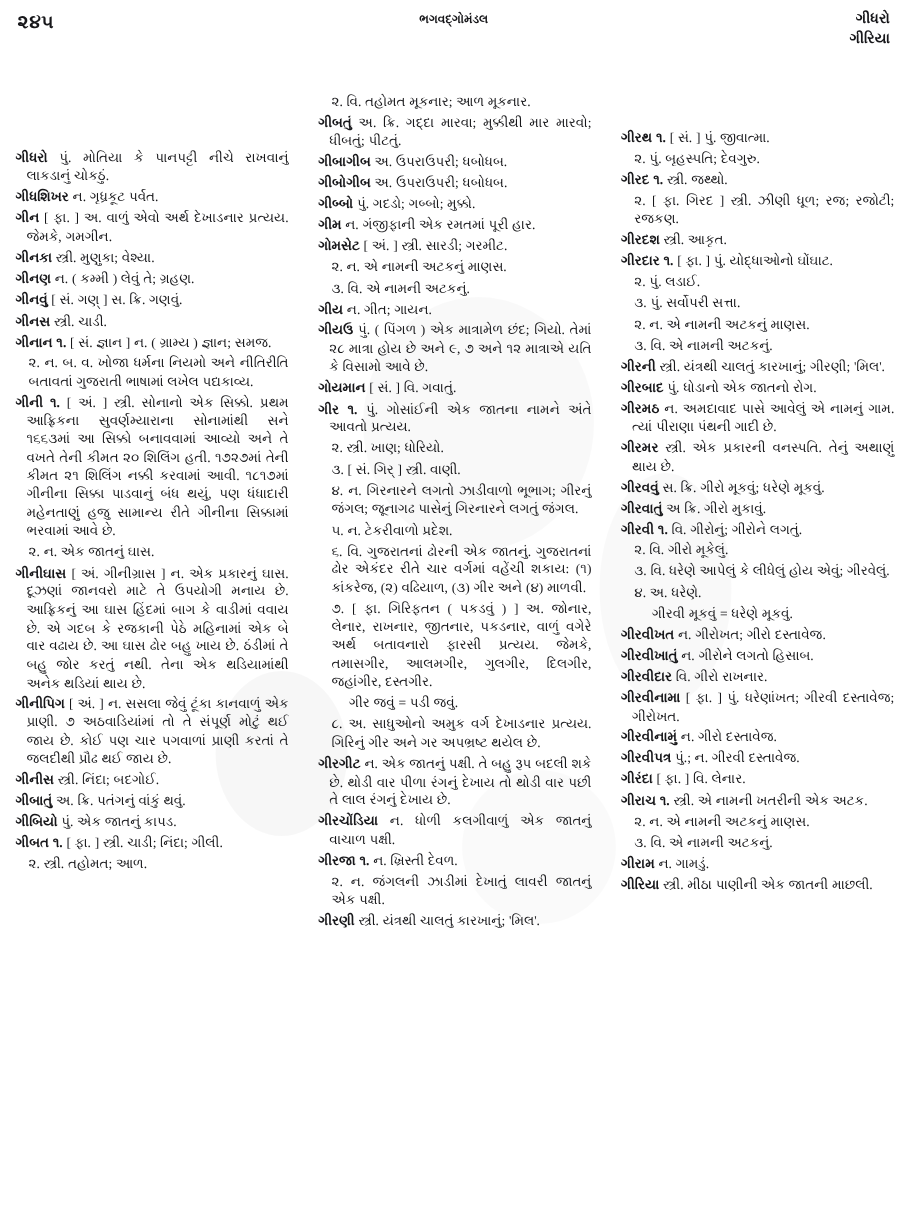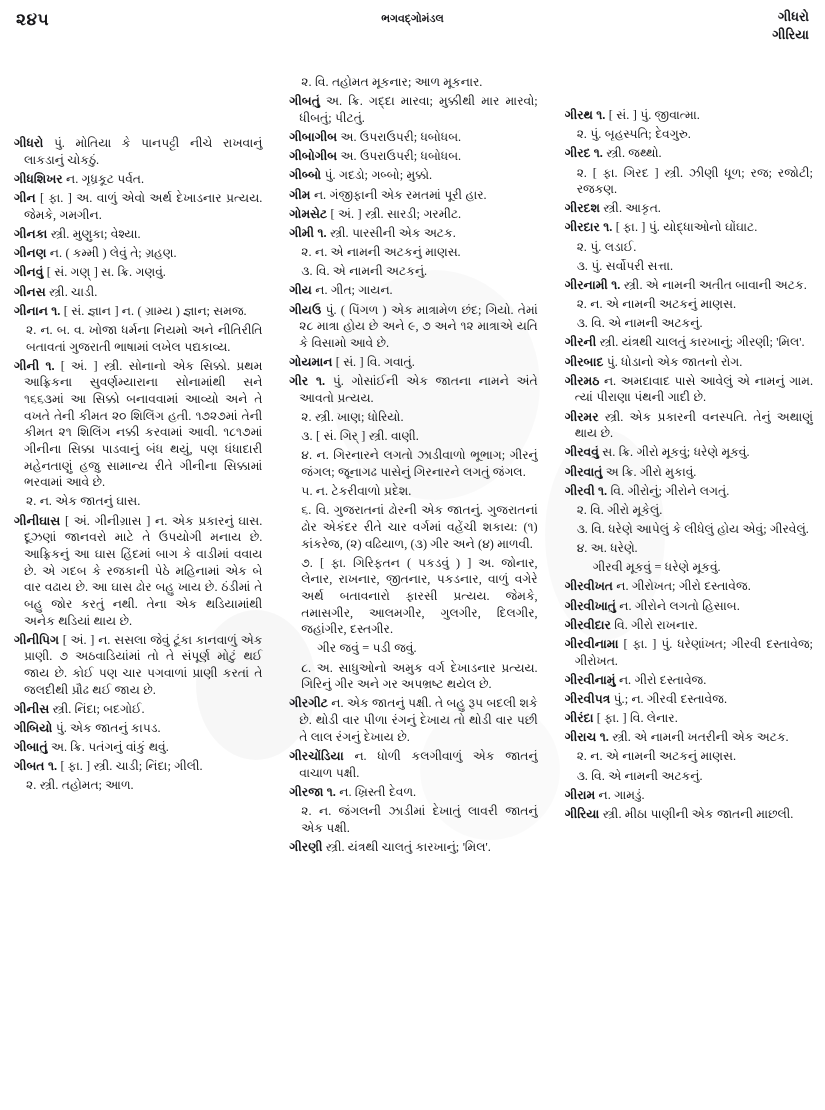--- a/index.html
+++ b/index.html
@@ -152,35 +152,34 @@
         <p class="entry"><span class="hw">ગીનણ</span> <span>ન. ( કમ્મી ) લેવું તે; ગ્રહણ.</span></p>
         <p class="entry"><span class="hw">ગીનવું</span> <span>[ સં. ગણ્ ] સ. ક્રિ. ગણવું.</span></p>
         <p class="entry"><span class="hw">ગીનસ</span> <span>સ્ત્રી. ચાડી.</span></p>
         <p class="entry"><span class="hw">ગીનાન</span> <span class="num">૧.</span> <span>[ સં. જ્ઞાન ] ન. ( ગ્રામ્ય ) જ્ઞાન; સમજ.</span></p>
         <p class="entry sense"><span class="num">૨.</span> <span>ન. બ. વ. ખોજા ધર્મના નિયમો અને નીતિરીતિ બતાવતાં ગુજરાતી ભાષામાં લખેલ પદ્યકાવ્ય.</span></p>
         <p class="entry"><span class="hw">ગીની</span> <span class="num">૧.</span> <span>[ અં. ] સ્ત્રી. સોનાનો એક સિક્કો. પ્રથમ આફ્રિકના સુવર્ણમ્યારાના સોનામાંથી સને ૧૬૬૩માં આ સિક્કો બનાવવામાં આવ્યો અને તે વખતે તેની કીમત ૨૦ શિલિંગ હતી. ૧૭૨૭માં તેની કીમત ૨૧ શિલિંગ નક્કી કરવામાં આવી. ૧૮૧૭માં ગીનીના સિક્કા પાડવાનું બંધ થયું, પણ ધંધાદારી મહેનતાણું હજુ સામાન્ય રીતે ગીનીના સિક્કામાં ભરવામાં આવે છે.</span></p>
         <p class="entry sense"><span class="num">૨.</span> <span>ન. એક જાતનું ઘાસ.</span></p>
         <p class="entry"><span class="hw">ગીનીઘાસ</span> <span>[ અં. ગીનીગ્રાસ ] ન. એક પ્રકારનું ઘાસ. દૂઝણાં જાનવરો માટે તે ઉપયોગી મનાય છે. આફ્રિકનું આ ઘાસ હિંદમાં બાગ કે વાડીમાં વવાય છે. એ ગદબ કે રજકાની પેઠે મહિનામાં એક બે વાર વઢાય છે. આ ઘાસ ઢોર બહુ ખાય છે. ઠંડીમાં તે બહુ જોર કરતું નથી. તેના એક થડિયામાંથી અનેક થડિયાં થાય છે.</span></p>
         <p class="entry"><span class="hw">ગીનીપિગ</span> <span>[ અં. ] ન. સસલા જેવું ટૂંકા કાનવાળું એક પ્રાણી. ૭ અઠવાડિયાંમાં તો તે સંપૂર્ણ મોટું થઈ જાય છે. કોઈ પણ ચાર પગવાળાં પ્રાણી કરતાં તે જલદીથી પ્રૌઢ થઈ જાય છે.</span></p>
         <p class="entry"><span class="hw">ગીનીસ</span> <span>સ્ત્રી. નિંદા; બદગોઈ.</span></p>
+        <p class="entry"><span class="hw">ગીબાતું</span> <span>અ. ક્રિ. પતંગનું વાંકું થવું.</span></p>
         <p class="entry"><span class="hw">ગીબિયો</span> <span>પું. એક જાતનું કાપડ.</span></p>
-        <p class="entry"><span class="hw">ગીબાતું</span> <span>અ. ક્રિ. પતંગનું વાંકું થવું.</span></p>
         <p class="entry"><span class="hw">ગીબત</span> <span class="num">૧.</span> <span>[ ફા. ] સ્ત્રી. ચાડી; નિંદા; ગીલી.</span></p>
         <p class="entry sense"><span class="num">૨.</span> <span>સ્ત્રી. તહોમત; આળ.</span></p>
       </div>
     <div class="col-rule"></div>
     <div class="col" id="col-1">
         <p class="entry sense"><span class="num">૨.</span> <span>વિ. તહોમત મૂકનાર; આળ મૂકનાર.</span></p>
         <p class="entry"><span class="hw">ગીબતું</span> <span>અ. ક્રિ. ગદ્દા મારવા; મુક્કીથી માર મારવો; ધીબતું; પીટતું.</span></p>
         <p class="entry"><span class="hw">ગીબાગીબ</span> <span>અ. ઉપરાઉપરી; ધબોધબ.</span></p>
         <p class="entry"><span class="hw">ગીબોગીબ</span> <span>અ. ઉપરાઉપરી; ધબોધબ.</span></p>
         <p class="entry"><span class="hw">ગીબ્બો</span> <span>પું. ગદડો; ગબ્બો; મુક્કો.</span></p>
         <p class="entry"><span class="hw">ગીમ</span> <span>ન. ગંજીફાની એક રમતમાં પૂરી હાર.</span></p>
         <p class="entry"><span class="hw">ગોમસેટ</span> <span>[ અં. ] સ્ત્રી. સારડી; ગરમીટ.</span></p>
-        <p class="entry"><span class="hw">ગીમી</span> <span class="num">૧.</span> <span>સ્ત્રી. પારસીની એક અટક.</span></p>
         <p class="entry sense"><span class="num">૨.</span> <span>ન. એ નામની અટકનું માણસ.</span></p>
         <p class="entry sense"><span class="num">૩.</span> <span>વિ. એ નામની અટકનું.</span></p>
         <p class="entry"><span class="hw">ગીય</span> <span>ન. ગીત; ગાયન.</span></p>
         <p class="entry"><span class="hw">ગીયઉ</span> <span>પું. ( પિંગળ ) એક માત્રામેળ છંદ; ગિયો. તેમાં ૨૮ માત્રા હોય છે અને ૯, ૭ અને ૧૨ માત્રાએ યતિ કે વિસામો આવે છે.</span></p>
         <p class="entry"><span class="hw">ગોયમાન</span> <span>[ સં. ] વિ. ગવાતું.</span></p>
         <p class="entry"><span class="hw">ગીર</span> <span class="num">૧.</span> <span>પું. ગોસાંઈની એક જાતના નામને અંતે આવતો પ્રત્યય.</span></p>
         <p class="entry sense"><span class="num">૨.</span> <span>સ્ત્રી. ખાણ; ધોરિયો.</span></p>
         <p class="entry sense"><span class="num">૩.</span> <span>[ સં. ગિર્ ] સ્ત્રી. વાણી.</span></p>
         <p class="entry sense"><span class="num">૪.</span> <span>ન. ગિરનારને લગતો ઝાડીવાળો ભૂભાગ; ગીરનું જંગલ; જૂનાગઢ પાસેનું ગિરનારને લગતું જંગલ.</span></p>
         <p class="entry sense"><span class="num">૫.</span> <span>ન. ટેકરીવાળો પ્રદેશ.</span></p>
@@ -197,21 +196,20 @@
     <div class="col-rule"></div>
     <div class="col" id="col-2">
         <p class="entry"><span class="hw">ગીરથ</span> <span class="num">૧.</span> <span>[ સં. ] પું. જીવાત્મા.</span></p>
         <p class="entry sense"><span class="num">૨.</span> <span>પું. બૃહસ્પતિ; દેવગુરુ.</span></p>
         <p class="entry"><span class="hw">ગીરદ</span> <span class="num">૧.</span> <span>સ્ત્રી. જથ્થો.</span></p>
         <p class="entry sense"><span class="num">૨.</span> <span>[ ફા. ગિરદ ] સ્ત્રી. ઝીણી ધૂળ; રજ; રજોટી; રજકણ.</span></p>
         <p class="entry"><span class="hw">ગીરદશ</span> <span>સ્ત્રી. આકૃત.</span></p>
         <p class="entry"><span class="hw">ગીરદાર</span> <span class="num">૧.</span> <span>[ ફા. ] પું. યોદ્ધાઓનો ઘોંઘાટ.</span></p>
         <p class="entry sense"><span class="num">૨.</span> <span>પું. લડાઈ.</span></p>
         <p class="entry sense"><span class="num">૩.</span> <span>પું. સર્વોપરી સત્તા.</span></p>
-        <p class="entry"><span class="hw">ગીરનામી</span> <span class="num">૧.</span> <span>સ્ત્રી. એ નામની અતીત બાવાની અટક.</span></p>
         <p class="entry sense"><span class="num">૨.</span> <span>ન. એ નામની અટકનું માણસ.</span></p>
         <p class="entry sense"><span class="num">૩.</span> <span>વિ. એ નામની અટકનું.</span></p>
         <p class="entry"><span class="hw">ગીરની</span> <span>સ્ત્રી. યંત્રથી ચાલતું કારખાનું; ગીરણી; 'મિલ'.</span></p>
         <p class="entry"><span class="hw">ગીરબાદ</span> <span>પું. ધોડાનો એક જાતનો રોગ.</span></p>
         <p class="entry"><span class="hw">ગીરમઠ</span> <span>ન. અમદાવાદ પાસે આવેલું એ નામનું ગામ. ત્યાં પીરાણા પંથની ગાદી છે.</span></p>
         <p class="entry"><span class="hw">ગીરમર</span> <span>સ્ત્રી. એક પ્રકારની વનસ્પતિ. તેનું અથાણું થાય છે.</span></p>
         <p class="entry"><span class="hw">ગીરવવું</span> <span>સ. ક્રિ. ગીરો મૂકવું; ધરેણે મૂકવું.</span></p>
         <p class="entry"><span class="hw">ગીરવાતું</span> <span>અ ક્રિ. ગીરો મુકાવું.</span></p>
         <p class="entry"><span class="hw">ગીરવી</span> <span class="num">૧.</span> <span>વિ. ગીરોનું; ગીરોને લગતું.</span></p>
         <p class="entry sense"><span class="num">૨.</span> <span>વિ. ગીરો મૂકેલું.</span></p>

